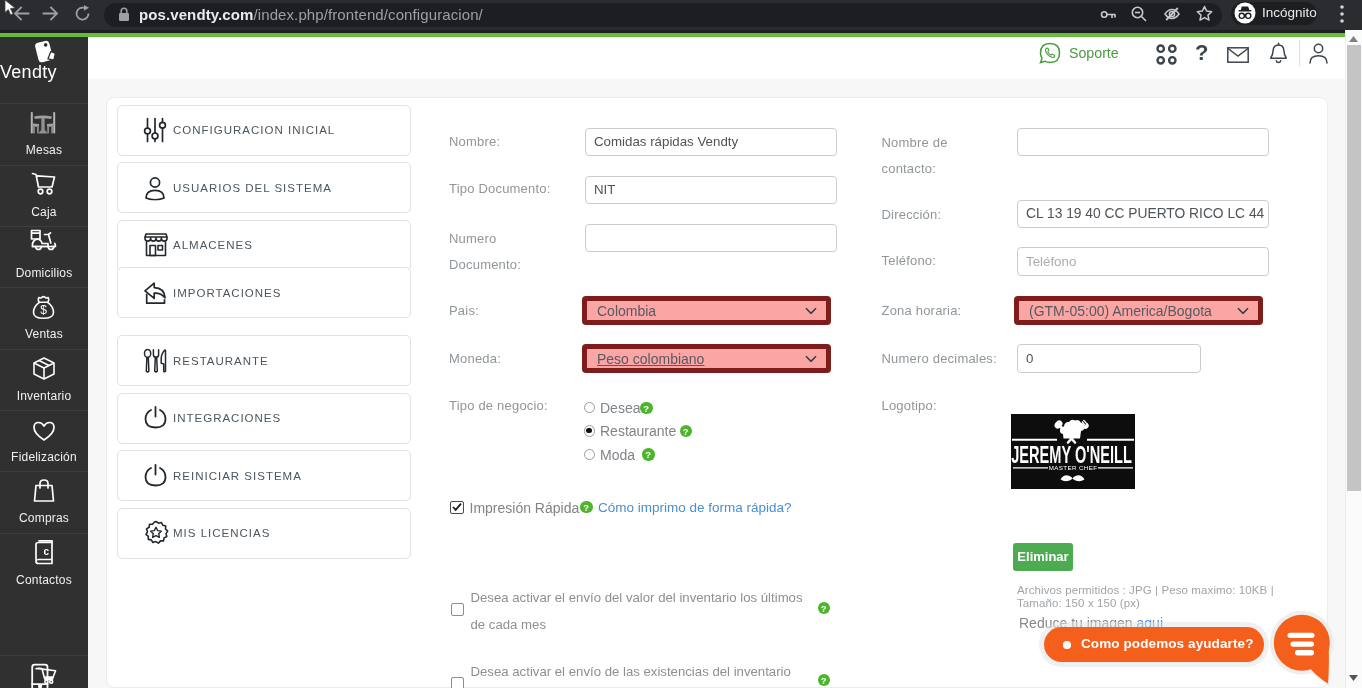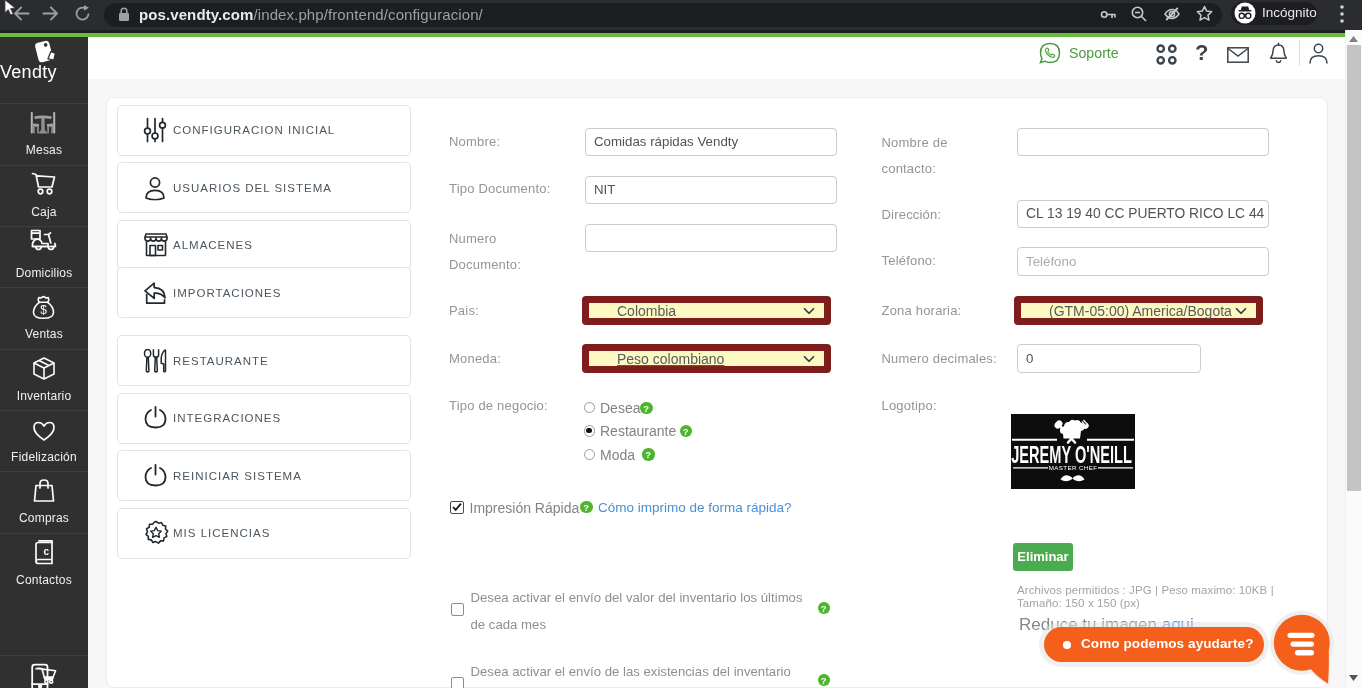--- a/index.html
+++ b/index.html
@@ -33,21 +33,21 @@
   #content { left:88px; top:79px; width:1257px; height:609px; background:#f7f7f8; }
   #card { left:106px; top:97px; width:1222px; height:591px; background:#fff; border:1px solid #ececec; border-radius:8px; }
 
   .menubtn { position:absolute; left:117px; width:294px; height:51px; background:#fff; border:1px solid #e2e2e2; border-radius:5px; }
   .menutext { position:absolute; left:55px; font-size:11.5px; color:#4b565e; letter-spacing:1px; top:50%; transform:translateY(-50%); white-space:nowrap; }
   .menuicon { position:absolute; left:25px; top:50%; transform:translateY(-50%); }
 
   
   .flabel { position:absolute; font-size:13px; color:#90969a; letter-spacing:0.2px; }
   .finput { position:absolute; background:#fff; border:1px solid #cbcccd; border-radius:4px; font-size:13.3px; color:#4f5459; padding-left:8px; display:flex; align-items:center; }
-  .fselect { position:absolute; background:#fef9c3; border:7px solid #7f1d1d; border-radius:4px; font-size:14px; color:#565b5f; padding-left:28px; display:flex; align-items:center; }
+  .fselect { position:absolute; background:#fca5a5; border:5px solid #7f1d1d; border-radius:4px; font-size:14px; color:#565b5f; padding-left:10px; display:flex; align-items:center; }
   .chev { position:absolute; right:9px; top:50%; transform:translateY(-50%); }
   .placeholder { color:#a9adb0; }
   .qhelp { position:absolute; width:12.5px; height:12.5px; border-radius:50%; background:#4db52c; color:#fff; font-size:9.5px; font-weight:bold; text-align:center; line-height:13px; }
   .radio { position:absolute; width:11.5px; height:11.5px; border-radius:50%; border:1.5px solid #9b9b9b; background:#fff; }
   .radiodot { position:absolute; left:1.4px; top:1.4px; width:5.7px; height:5.7px; border-radius:50%; background:#111; }
   .rlabel { position:absolute; font-size:14px; color:#7f8488; }
   .cbox { position:absolute; width:13.5px; height:13.5px; border:1.4px solid #8a8e91; border-radius:2px; background:#fff; }
   .link { color:#4a8fd2; }
 
   
@@ -486,21 +486,21 @@
         <path d="M2 53.8 L37 53.8"></path>
         <path d="M87 53.8 L122 53.8"></path>
       </g>
       <text x="62" y="56.3" text-anchor="middle" font-family="Liberation Sans" font-size="6.2" fill="#fff" letter-spacing="0.4">MASTER CHEF</text>
       <path d="M49.5 65.5 Q53 60 58 61.8 Q61 62.8 61.5 64.6 Q62 62.8 65 61.8 Q70 60 73.5 65.5 Q69 68.3 64.5 66.4 Q62.3 65.5 61.5 64.6 Q60.7 65.5 58.5 66.4 Q54 68.3 49.5 65.5 Z" fill="#fff"></path>
     </svg>
 
     <div class="abs" style="left:1013px;top:542.5px;width:60px;height:28.5px;background:#4cab50;border-radius:3px;color:#fff;font-weight:bold;font-size:13px;display:flex;align-items:center;justify-content:center;">Eliminar</div>
 
     <div class="abs" style="left:1017px;top:584px;width:290px;font-size:11.5px;line-height:13px;color:#9fa4a8;letter-spacing:0.1px;">Archivos permitidos : JPG | Peso maximo: 10KB |<br>Tamaño: 150 x 150 (px)</div>
-    <div class="abs" style="left:1019px;top:615px;font-size:17px;color:#85898c;">Reduce tu imagen <span class="link" style="text-decoration:underline;">aqui</span></div>
+    <div class="abs" style="left:1019px;top:615px;font-size:14px;color:#85898c;">Reduce tu imagen <span class="link" style="text-decoration:underline;">aqui</span></div>
   </div>
 
   <div id="chatpill" class="abs"></div>
   <div id="chatdot" class="abs"></div>
   <div id="chattext" class="abs">Como podemos ayudarte?</div>
 
   <svg class="abs" style="left:1266px;top:609px;" width="72" height="79" viewBox="0 0 72 79">
     <circle cx="35.8" cy="33.8" r="32" fill="#ebebeb" opacity="0.85"></circle>
     <path d="M63 40 Q64.5 62 63.5 77.5 Q50 70 42 58 Z" fill="#ebebeb" opacity="0.85"></path>
     <circle cx="35.8" cy="33.8" r="28" fill="#f4601c"></circle>

